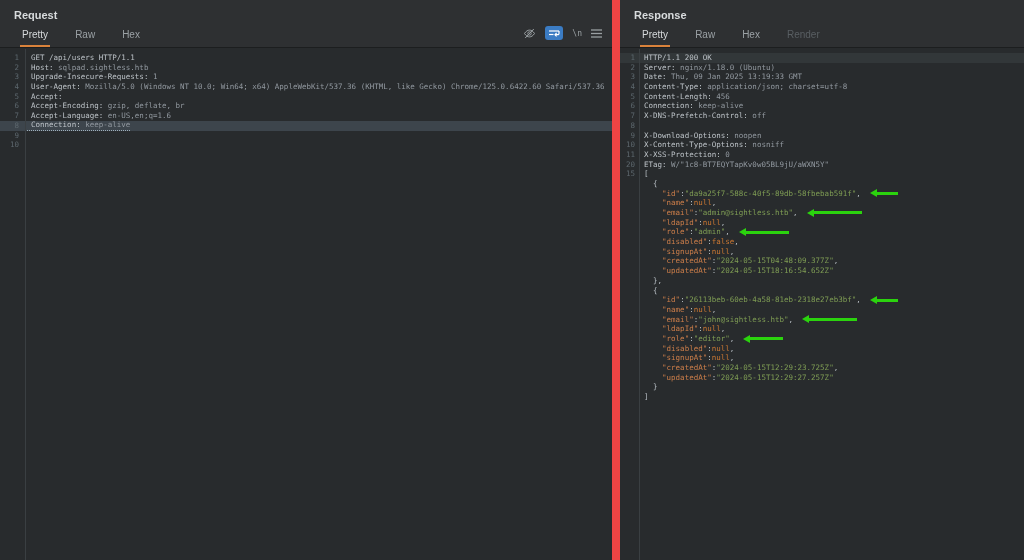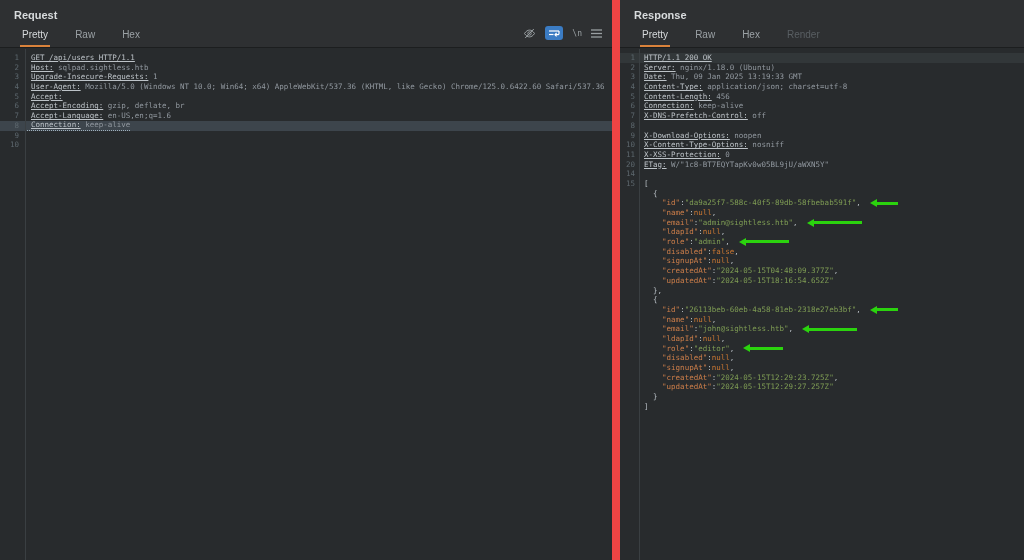--- a/index.html
+++ b/index.html
@@ -31,21 +31,21 @@
   .ln{flex:0 0 var(--gut);text-align:right;padding-right:6px;color:#5c676d;}
   .response .editor{--gut:19px;}
   .request .editor{--gut:25px;}
   .response .ln{padding-right:4px;}
   .code{padding-left:6px;white-space:pre;}
   .response .code{padding-left:5px;text-align:center;}
   .row.sel{background:#3d454c;}
   .row.sel .code{border-bottom:1px dotted #9fb0bc;}
   .row.cur{background:#323739;}
 
-  .hn{color:#bdc3c8;text-decoration:underline;}
+  .hn{color:#bdc3c8;}
   .hv{color:#9299a0;}
   .k{color:#ce7f4a;}
   .s{color:#7f9d54;}
   .kw{color:#cc7832;}
   .pc{color:#b8bfc5;}
 
   .arrow{display:flex;align-items:center;margin-left:9px;}
   .arrow .head{width:0;height:0;border-right:7px solid #2bd30e;border-top:4.5px solid transparent;border-bottom:4.5px solid transparent;}
   .arrow .tail{height:3px;background:#2bd30e;flex:1;}
 </style>
@@ -118,21 +118,20 @@
         <div class="row"><span class="ln">3</span><span class="code"><span class="hn">Date:</span><span class="hv"> Thu, 09 Jan 2025 13:19:33 GMT</span></span></div>
         <div class="row"><span class="ln">4</span><span class="code"><span class="hn">Content-Type:</span><span class="hv"> application/json; charset=utf-8</span></span></div>
         <div class="row"><span class="ln">5</span><span class="code"><span class="hn">Content-Length:</span><span class="hv"> 456</span></span></div>
         <div class="row"><span class="ln">6</span><span class="code"><span class="hn">Connection:</span><span class="hv"> keep-alive</span></span></div>
         <div class="row"><span class="ln">7</span><span class="code"><span class="hn">X-DNS-Prefetch-Control:</span><span class="hv"> off</span></span></div>
         <div class="row"><span class="ln">8</span></div>
         <div class="row"><span class="ln">9</span><span class="code"><span class="hn">X-Download-Options:</span><span class="hv"> noopen</span></span></div>
         <div class="row"><span class="ln">10</span><span class="code"><span class="hn">X-Content-Type-Options:</span><span class="hv"> nosniff</span></span></div>
         <div class="row"><span class="ln">11</span><span class="code"><span class="hn">X-XSS-Protection:</span><span class="hv"> 0</span></span></div>
         <div class="row"><span class="ln">20</span><span class="code"><span class="hn">ETag:</span><span class="hv"> W/"1c8-BT7EQYTapKv0w05BL9jU/aWXN5Y"</span></span></div>
-        <div class="row"><span class="ln">14</span><span class="code"></span></div>
         <div class="row"><span class="ln">15</span><span class="code"><span class="pc">[</span></span></div>
         <div class="row"><span class="ln"></span><span class="code"><span class="pc">  {</span></span></div>
         <div class="row"><span class="ln"></span><span class="code"><span class="pc">    </span><span class="k">"id"</span><span class="pc">:</span><span class="s">"da9a25f7-588c-40f5-89db-58fbebab591f"</span><span class="pc">,</span></span><span class="arrow" style="width: 28px;"><i class="head"></i><i class="tail"></i></span></div>
         <div class="row"><span class="ln"></span><span class="code"><span class="pc">    </span><span class="k">"name"</span><span class="pc">:</span><span class="kw">null</span><span class="pc">,</span></span></div>
         <div class="row"><span class="ln"></span><span class="code"><span class="pc">    </span><span class="k">"email"</span><span class="pc">:</span><span class="s">"admin@sightless.htb"</span><span class="pc">,</span></span><span class="arrow" style="width: 55px;"><i class="head"></i><i class="tail"></i></span></div>
         <div class="row"><span class="ln"></span><span class="code"><span class="pc">    </span><span class="k">"ldapId"</span><span class="pc">:</span><span class="kw">null</span><span class="pc">,</span></span></div>
         <div class="row"><span class="ln"></span><span class="code"><span class="pc">    </span><span class="k">"role"</span><span class="pc">:</span><span class="s">"admin"</span><span class="pc">,</span></span><span class="arrow" style="width: 50px;"><i class="head"></i><i class="tail"></i></span></div>
         <div class="row"><span class="ln"></span><span class="code"><span class="pc">    </span><span class="k">"disabled"</span><span class="pc">:</span><span class="kw">false</span><span class="pc">,</span></span></div>
         <div class="row"><span class="ln"></span><span class="code"><span class="pc">    </span><span class="k">"signupAt"</span><span class="pc">:</span><span class="kw">null</span><span class="pc">,</span></span></div>
         <div class="row"><span class="ln"></span><span class="code"><span class="pc">    </span><span class="k">"createdAt"</span><span class="pc">:</span><span class="s">"2024-05-15T04:48:09.377Z"</span><span class="pc">,</span></span></div>

